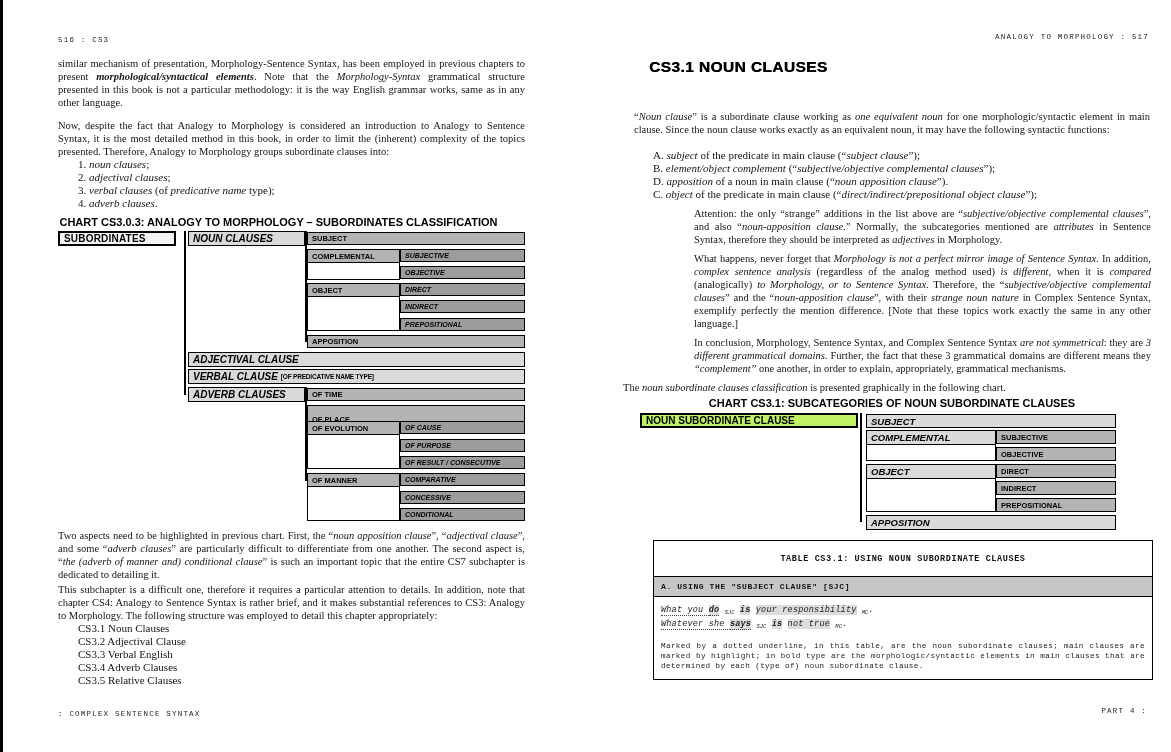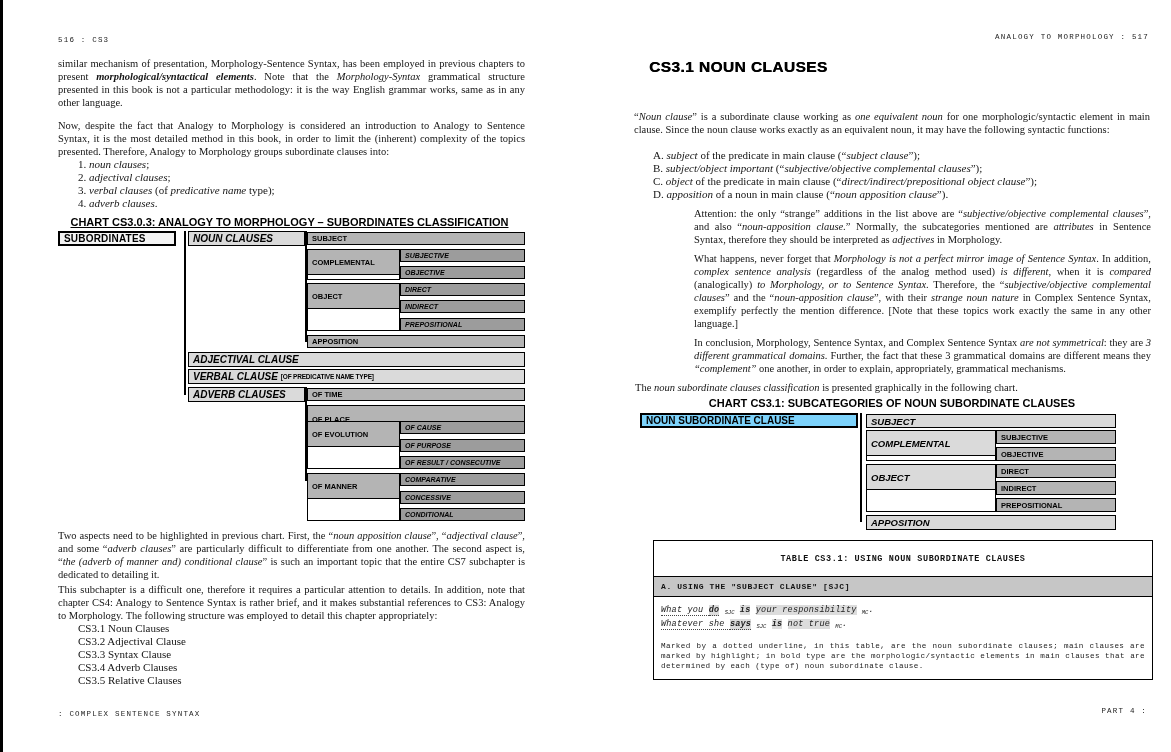--- a/index.html
+++ b/index.html
@@ -15,25 +15,25 @@
   .ctitle{position:absolute;font-family:"Liberation Sans",sans-serif;font-weight:bold;font-size:11px;text-align:center;color:#000;}
   .h1{position:absolute;font-family:"Liberation Sans",sans-serif;font-weight:bold;font-size:15.5px;letter-spacing:.4px;color:#000;text-shadow:.4px 0 #000;}
 
   .chart{position:absolute;}
   .vline{position:absolute;width:2.4px;background:#000;}
   .cbox{position:absolute;box-sizing:border-box;border:1.3px solid #000;font-family:"Liberation Sans",sans-serif;font-weight:bold;color:#000;display:flex;align-items:center;padding:0 4px;white-space:nowrap;overflow:hidden;}
   .lv1{background:#f4f4f4;border-width:2px;font-size:10px;letter-spacing:.2px;}
   .lv2{background:#dadada;border-width:1.8px;font-size:10px;font-style:italic;}
   .lv3{background:#b4b4b4;font-size:7.5px;}
   .lv4{background:#9c9c9c;font-size:7px;font-style:italic;}
-  .r1{background:#7dd3fc;border-width:2px;font-size:10px;}
+  .r1{background:#bef264;border-width:2px;font-size:10px;}
   .r2{background:#dadada;border-width:1.6px;font-size:9.5px;font-style:italic;}
   .r3{background:#b4b4b4;font-size:7.5px;}
   .tall{padding:0;background:#fff !important;align-items:stretch;}
-  .tall>.tlabel{width:100%;display:flex;align-items:center;padding:12px 4px;box-sizing:border-box;border-bottom:1.3px solid #000;}
+  .tall>.tlabel{width:100%;display:flex;align-items:center;padding:0 4px;box-sizing:border-box;border-bottom:1.3px solid #000;}
   .tall.lv3>.tlabel{background:#b4b4b4;height:13px;}
   .tall.r2>.tlabel{background:#dadada;height:14px;}
   .bracket{font-size:6.5px;font-style:normal;letter-spacing:-.2px;margin-left:3px;}
 
   .xtable{position:absolute;border:1.6px solid #000;background:#fff;box-sizing:border-box;}
   .xtitle{height:35px;display:flex;align-items:center;justify-content:center;font-family:"Liberation Mono","DejaVu Sans Mono",monospace;font-weight:bold;font-size:8.5px;letter-spacing:.6px;border-bottom:1.4px solid #000;color:#111;}
   .xsect{height:19px;background:#c6c6c6;display:flex;align-items:center;padding:0 7px;font-family:"Liberation Mono","DejaVu Sans Mono",monospace;font-weight:bold;font-size:8px;letter-spacing:.6px;border-bottom:1.4px solid #000;color:#111;}
   .xbody{padding:8px 7px;}
   .xline{font-family:"Liberation Mono","DejaVu Sans Mono",monospace;font-style:italic;font-size:8.5px;line-height:11.5px;letter-spacing:.2px;color:#222;white-space:nowrap;}
   .xnote{margin-top:9px;font-family:"Liberation Mono","DejaVu Sans Mono",monospace;font-size:7.6px;line-height:10px;letter-spacing:.4px;text-align:justify;color:#222;}
@@ -55,21 +55,21 @@
 
     <div class="tb" style="left:55px;top:57px;width:467px;"><span>similar mechanism of presentation, Morphology-Sentence Syntax, has been employed in previous chapters to present </span><span class="it bd">morphological/syntactical elements</span><span>. Note that the </span><span class="it">Morphology-Syntax</span><span> grammatical structure presented in this book is not a particular methodology: it is the way English grammar works, same as in any other language.</span></div>
     <div class="tb" style="left:55px;top:119px;width:467px;"><span>Now, despite the fact that Analogy to Morphology is considered an introduction to Analogy to Sentence Syntax, it is the most detailed method in this book, in order to limit the (inherent) complexity of the topics presented. Therefore, Analogy to Morphology groups subordinate clauses into:</span></div>
     <div style="position:absolute;left:75px;top:158px;">
       <div class="tline"><span>1. </span><span class="it">noun clauses</span><span>;</span></div>
       <div class="tline"><span>2. </span><span class="it">adjectival clauses</span><span>;</span></div>
       <div class="tline"><span>3. </span><span class="it">verbal clauses</span><span> (of </span><span class="it">predicative name</span><span> type);</span></div>
       <div class="tline"><span>4. </span><span class="it">adverb clauses</span><span>.</span></div>
     </div>
 
-    <div class="ctitle" style="left:53px;top:216px;width:467px;text-decoration:underline;">CHART CS3.0.3: ANALOGY TO MORPHOLOGY – SUBORDINATES CLASSIFICATION</div>
+    <div class="ctitle" style="left:42px;top:216px;width:467px;">CHART CS3.0.3: ANALOGY TO MORPHOLOGY – SUBORDINATES CLASSIFICATION</div>
 
     <div class="chart" style="left:55px;top:231px;width:467px;height:292px;">
       <div class="vline" style="left:126px;top:0;height:164px;"></div>
       <div class="vline" style="left:247px;top:0;height:111px;"></div>
       <div class="vline" style="left:247px;top:156px;height:94px;"></div>
 
       <div class="cbox lv1" style="left:0;top:0;width:118px;height:15px;">SUBORDINATES</div>
       <div class="cbox lv2" style="left:130px;top:0;width:117px;height:15px;">NOUN CLAUSES</div>
       <div class="cbox lv3" style="left:249px;top:1px;width:218px;height:13px;">SUBJECT</div>
 
@@ -111,46 +111,46 @@
       <div class="cbox lv4" style="left:342px;top:242px;width:125px;height:13px;">COMPARATIVE</div>
       <div class="cbox lv4" style="left:342px;top:260px;width:125px;height:13px;">CONCESSIVE</div>
       <div class="cbox lv4" style="left:342px;top:277px;width:125px;height:13px;">CONDITIONAL</div>
     </div>
 
     <div class="tb" style="left:55px;top:529px;width:467px;"><span>Two aspects need to be highlighted in previous chart. First, the “</span><span class="it">noun apposition clause</span><span>”, “</span><span class="it">adjectival clause</span><span>”, and some “</span><span class="it">adverb clauses</span><span>” are particularly difficult to differentiate from one another. The second aspect is, “</span><span class="it">the (adverb of manner and) conditional clause</span><span>” is such an important topic that the entire CS7 subchapter is dedicated to detailing it.</span></div>
     <div class="tb" style="left:55px;top:583px;width:467px;"><span>This subchapter is a difficult one, therefore it requires a particular attention to details. In addition, note that chapter CS4: Analogy to Sentence Syntax is rather brief, and it makes substantial references to CS3: Analogy to Morphology. The following structure was employed to detail this chapter appropriately:</span></div>
     <div style="position:absolute;left:75px;top:622px;">
       <div class="tline">CS3.1 Noun Clauses</div>
       <div class="tline">CS3.2 Adjectival Clause</div>
-      <div class="tline">CS3.3 Syntax Clause</div>
+      <div class="tline">CS3.3 Verbal English</div>
       <div class="tline">CS3.4 Adverb Clauses</div>
       <div class="tline">CS3.5 Relative Clauses</div>
     </div>
 
     <div class="pmeta" style="left:55px;top:710px;">: COMPLEX SENTENCE SYNTAX</div>
   </div>
 
   <div class="page" id="rightpage">
     <div class="pmeta" style="left:0;right:22px;top:33px;text-align:right;">ANALOGY TO MORPHOLOGY : 517</div>
 
     <div class="h1" style="left:62px;top:58px;">CS3.1 NOUN CLAUSES</div>
 
     <div class="tb" style="left:47px;top:110px;width:516px;"><span>“</span><span class="it">Noun clause</span><span>” is a subordinate clause working as </span><span class="it">one equivalent noun</span><span> for one morphologic/syntactic element in main clause. Since the noun clause works exactly as an equivalent noun, it may have the following syntactic functions:</span></div>
     <div style="position:absolute;left:66px;top:149px;">
       <div class="tline"><span>A. </span><span class="it">subject</span><span> of the predicate in main clause (“</span><span class="it">subject clause</span><span>”);</span></div>
-      <div class="tline"><span>B. </span><span class="it">subject/object important</span><span> (“</span><span class="it">subjective/objective complemental clauses</span><span>”);</span></div>
+      <div class="tline"><span>B. </span><span class="it">element/object complement</span><span> (“</span><span class="it">subjective/objective complemental clauses</span><span>”);</span></div>
+      <div class="tline"><span>D. </span><span class="it">apposition</span><span> of a noun in main clause (“</span><span class="it">noun apposition clause</span><span>”).</span></div>
       <div class="tline"><span>C. </span><span class="it">object</span><span> of the predicate in main clause (“</span><span class="it">direct/indirect/prepositional object clause</span><span>”);</span></div>
-      <div class="tline"><span>D. </span><span class="it">apposition</span><span> of a noun in main clause (“</span><span class="it">noun apposition clause</span><span>”).</span></div>
     </div>
 
     <div class="tb" style="left:107px;top:207px;width:457px;"><span>Attention: the only “strange” additions in the list above are “</span><span class="it">subjective/objective complemental clauses</span><span>”, and also “</span><span class="it">noun-apposition clause.</span><span>” Normally, the subcategories mentioned are </span><span class="it">attributes</span><span> in Sentence Syntax, therefore they should be interpreted as </span><span class="it">adjectives</span><span> in Morphology.</span></div>
     <div class="tb" style="left:107px;top:252px;width:457px;"><span>What happens, never forget that </span><span class="it">Morphology is not a perfect mirror image of Sentence Syntax</span><span>. In addition, </span><span class="it">complex sentence analysis</span><span> (regardless of the analog method used) </span><span class="it">is different</span><span>, when it is </span><span class="it">compared</span><span> (analogically) </span><span class="it">to Morphology, or to Sentence Syntax</span><span>. Therefore, the “</span><span class="it">subjective/objective complemental clauses</span><span>” and the “</span><span class="it">noun-apposition clause</span><span>”, with their </span><span class="it">strange noun nature</span><span> in Complex Sentence Syntax, exemplify perfectly the mention difference. [Note that these topics work exactly the same in any other language.]</span></div>
     <div class="tb" style="left:107px;top:336px;width:457px;"><span>In conclusion, Morphology, Sentence Syntax, and Complex Sentence Syntax </span><span class="it">are not symmetrical</span><span>: they are </span><span class="it">3 different grammatical domains</span><span>. Further, the fact that these 3 grammatical domains are different means they </span><span class="it">“complement”</span><span> one another, in order to explain, appropriately, grammatical mechanisms.</span></div>
 
-    <div class="tb" style="left:48px;top:381px;width:516px;"><span>The </span><span class="it">noun subordinate clauses classification</span><span> is presented graphically in the following chart.</span></div>
+    <div class="tb" style="left:36px;top:381px;width:516px;"><span>The </span><span class="it">noun subordinate clauses classification</span><span> is presented graphically in the following chart.</span></div>
 
     <div class="ctitle" style="left:47px;top:397px;width:516px;">CHART CS3.1: SUBCATEGORIES OF NOUN SUBORDINATE CLAUSES</div>
 
     <div class="chart" style="left:53px;top:413px;width:476px;height:117px;">
       <div class="vline" style="left:220px;top:0;height:109px;"></div>
 
       <div class="cbox r1" style="left:0;top:0;width:218px;height:15px;">NOUN SUBORDINATE CLAUSE</div>
       <div class="cbox r2" style="left:226px;top:1px;width:250px;height:14px;">SUBJECT</div>
 
       <div class="cbox r2 tall" style="left:226px;top:17px;width:130px;height:31px;">

